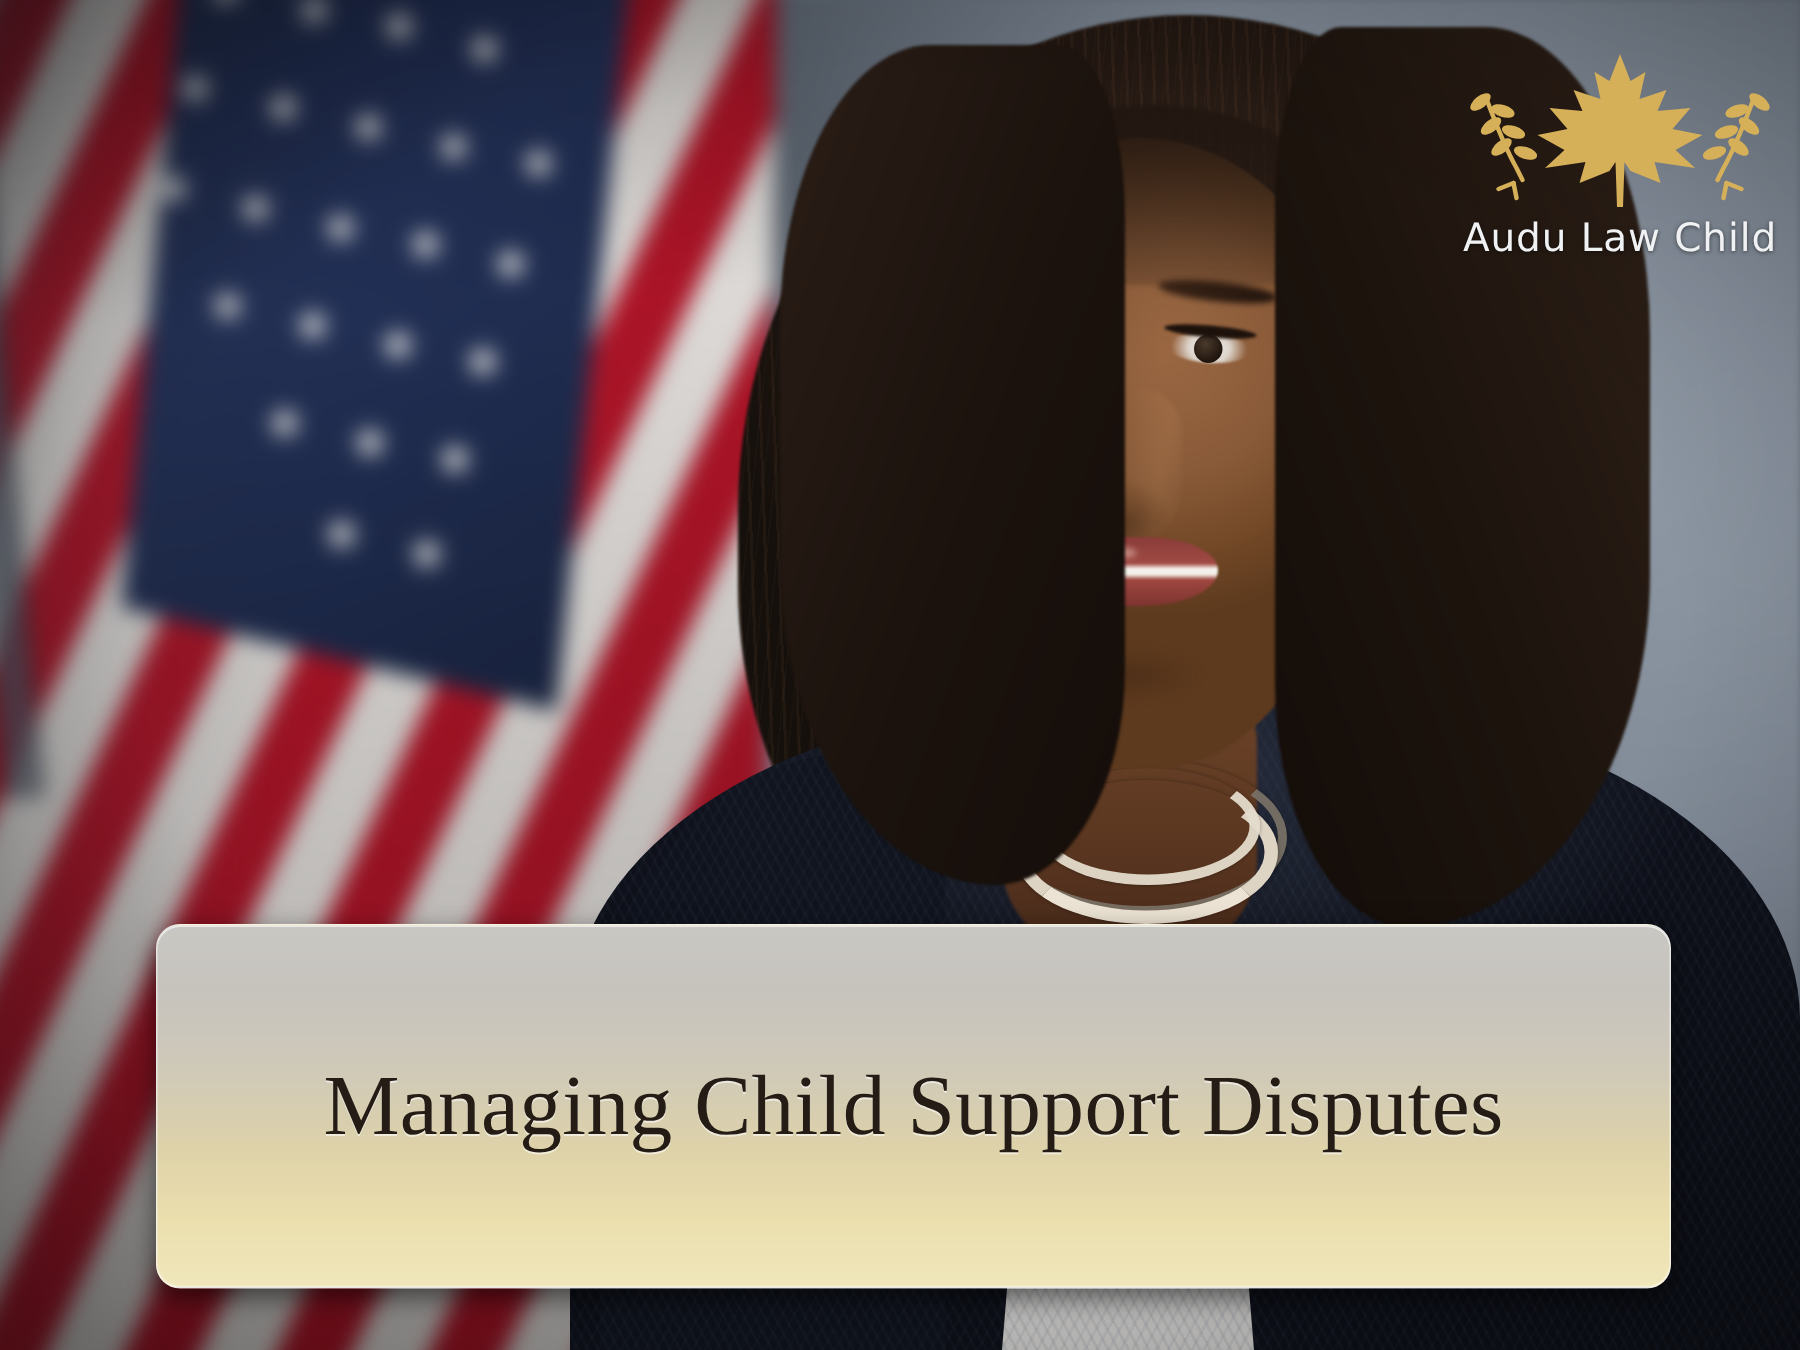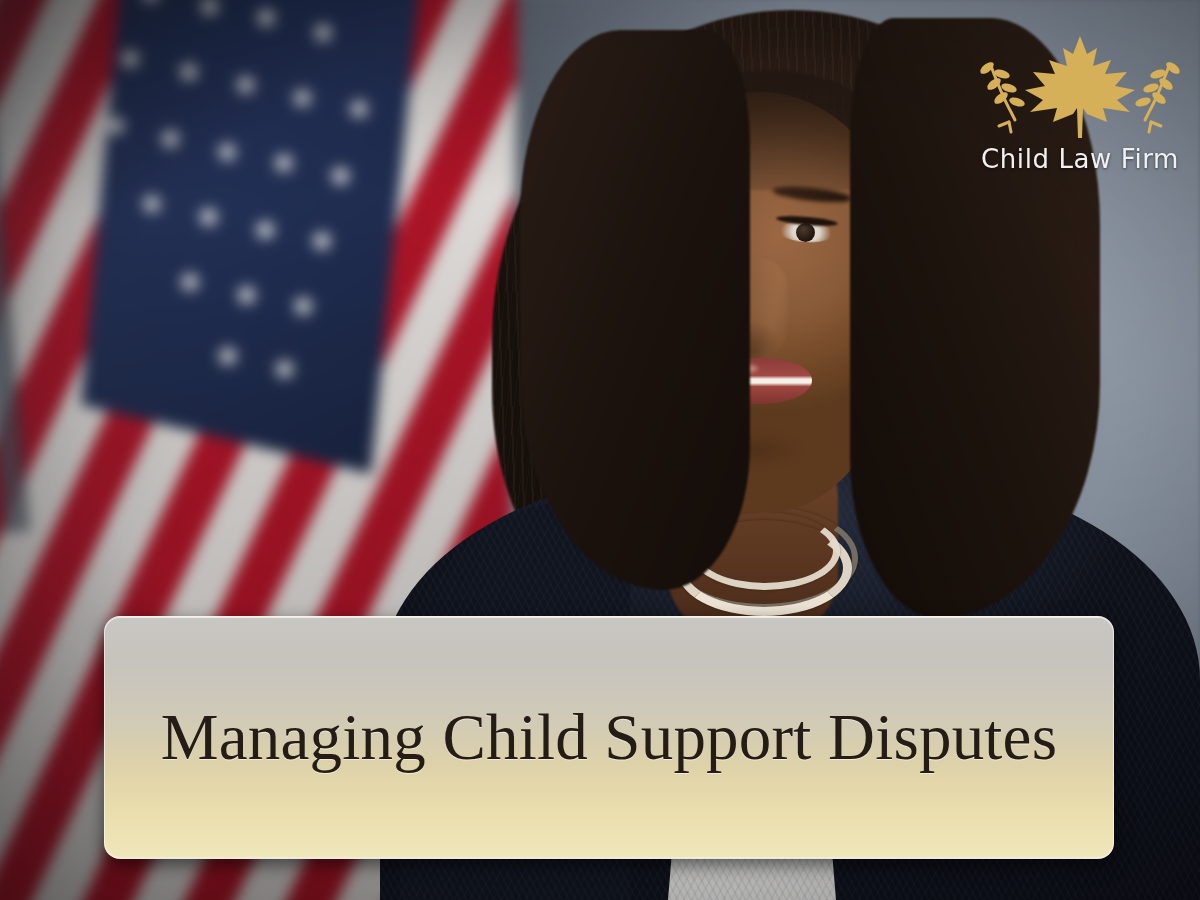--- a/index.html
+++ b/index.html
@@ -315,21 +315,21 @@
       inset 0 1px 0 rgba(255,255,255,0.65),
       inset 0 -1px 0 rgba(255,255,255,0.35);
     display:flex;
     flex-direction:column;
     align-items:center;
     justify-content:center;
     padding:0 26px;
   }
   .banner-title {
     font-family:"Liberation Serif", "DejaVu Serif", serif;
-    font-size:65px;
+    font-size:57px;
     line-height:1.07;
     color:#251d15;
     text-align:center;
     text-shadow:0 1px 0 rgba(255,255,255,0.55);
     letter-spacing:0.2px;
   }
   .banner-title .l2 { display:block; }
 </style>
 </head>
 <body>
@@ -437,21 +437,21 @@
         <g fill="#d6b059">
           <ellipse cx="198" cy="38" rx="8" ry="4" transform="rotate(38 198 38)"></ellipse>
           <ellipse cx="183" cy="44" rx="8" ry="4" transform="rotate(-18 183 44)"></ellipse>
           <ellipse cx="191" cy="54" rx="8" ry="4" transform="rotate(38 191 54)"></ellipse>
           <ellipse cx="176" cy="58" rx="8" ry="4" transform="rotate(-18 176 58)"></ellipse>
           <ellipse cx="184" cy="68" rx="8" ry="4" transform="rotate(38 184 68)"></ellipse>
           <ellipse cx="168" cy="72" rx="8" ry="4" transform="rotate(-18 168 72)"></ellipse>
         </g>
       </svg>
     </div>
-    <div class="logo-name">Child Law Firm</div>
+    <div class="logo-name">Audu Law Child</div>
   </div>
 
   <div class="banner">
     <div class="banner-title">
       <span class="l1">Managing Child Support Disputes</span>
     </div>
   </div>
 
 </div>
 

